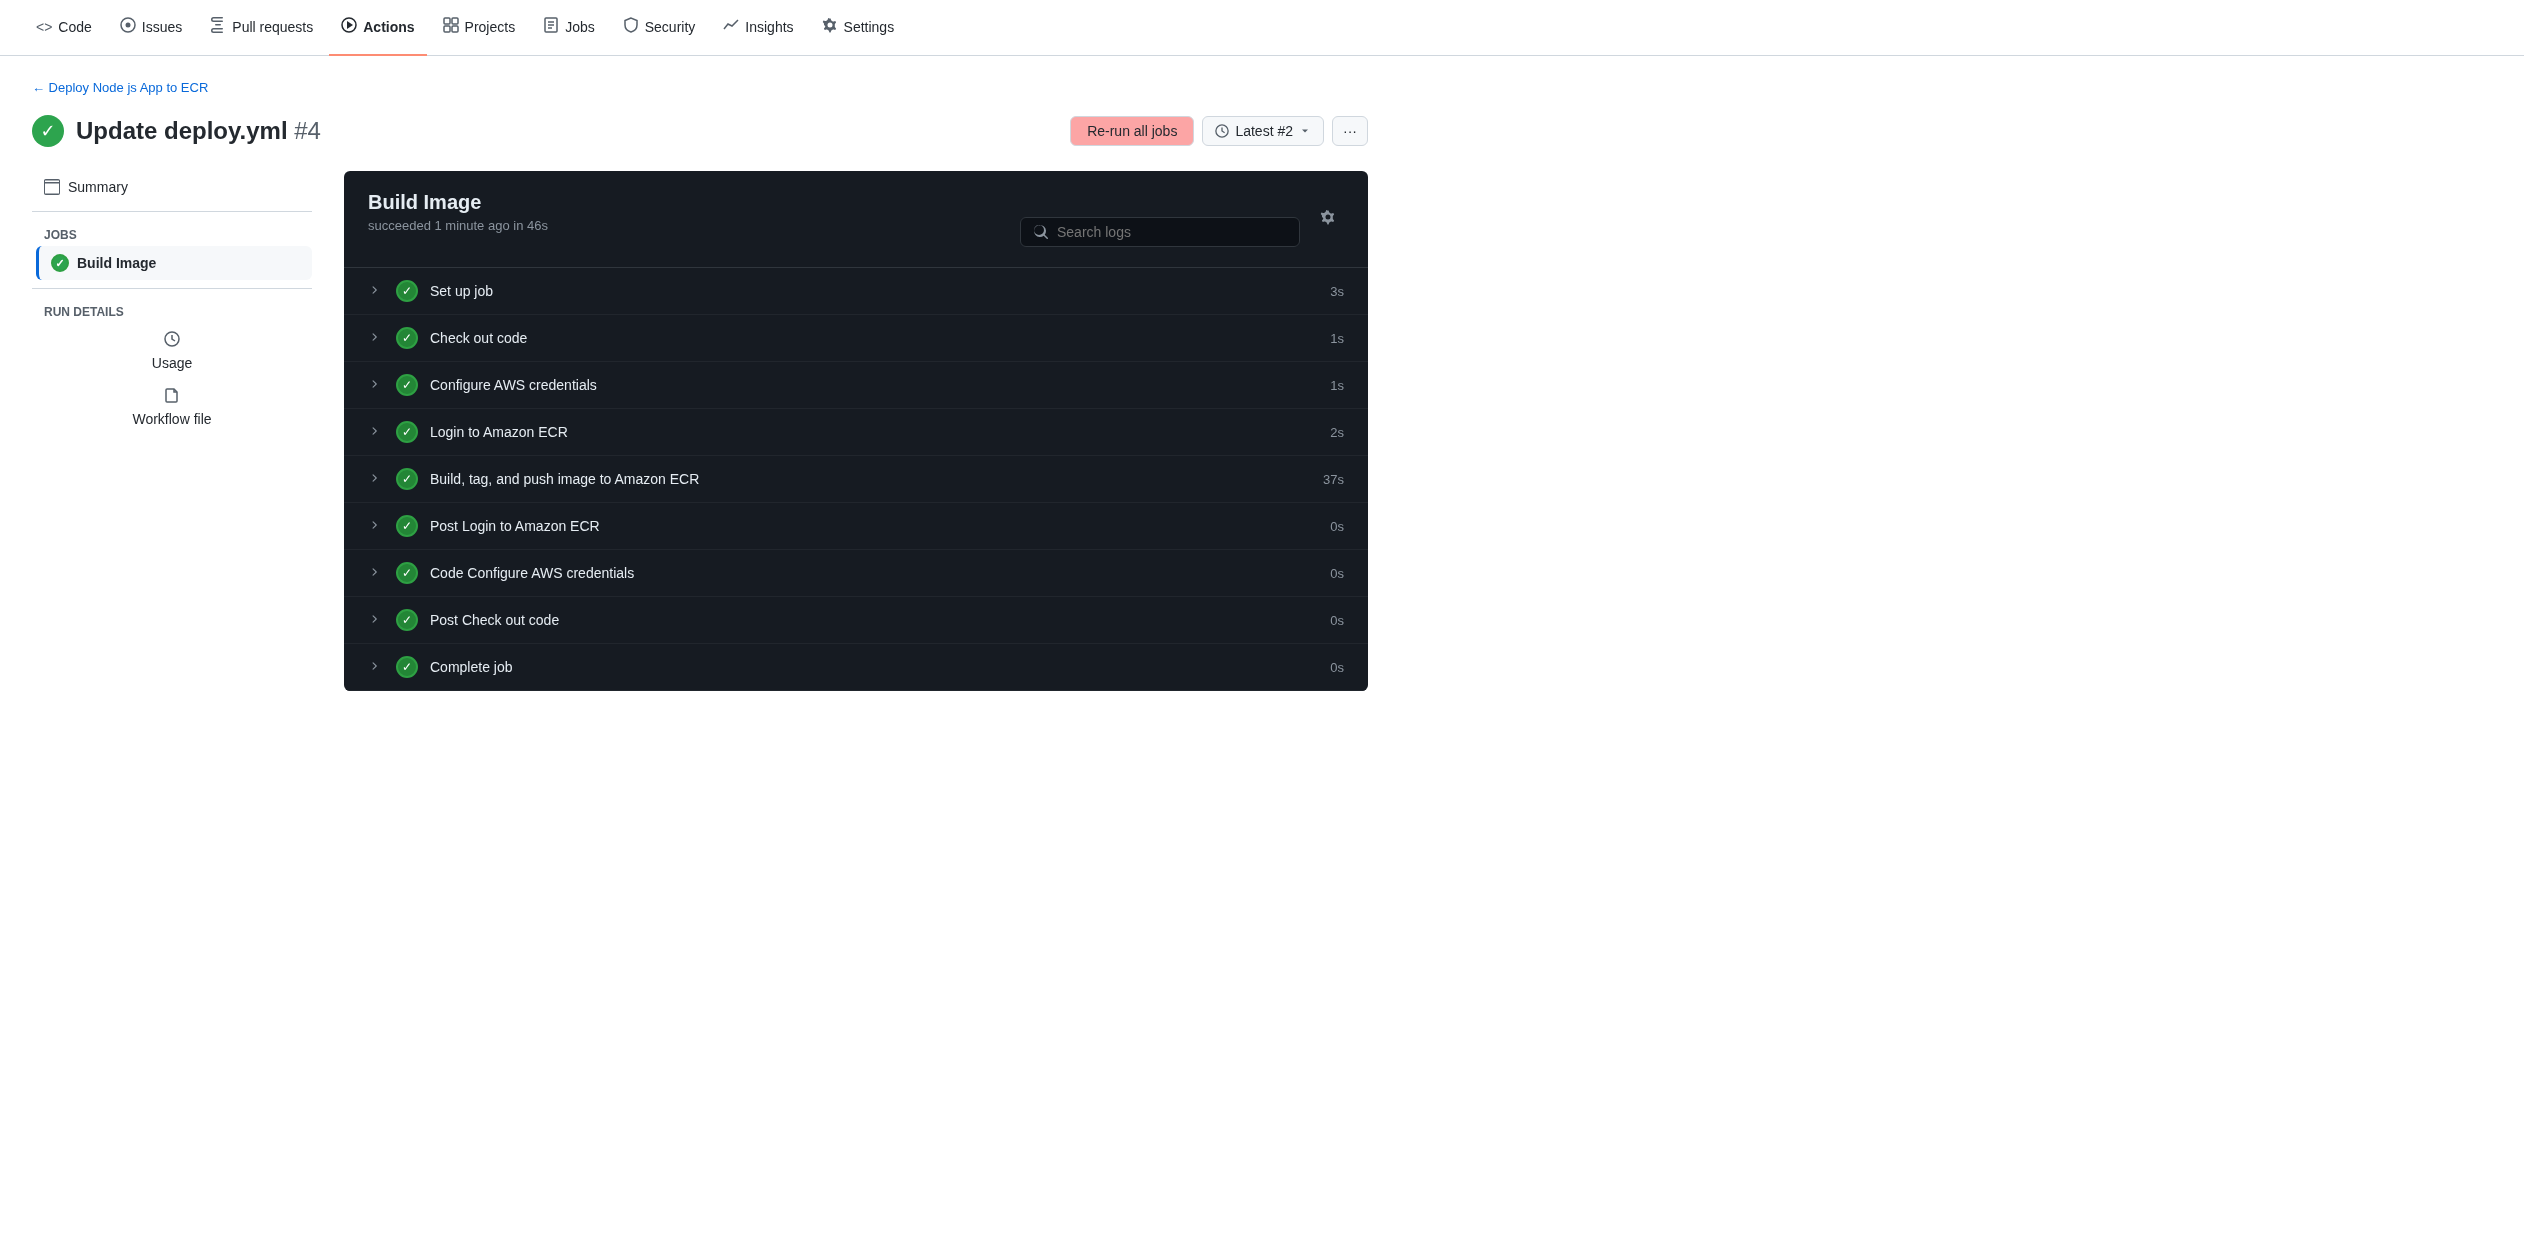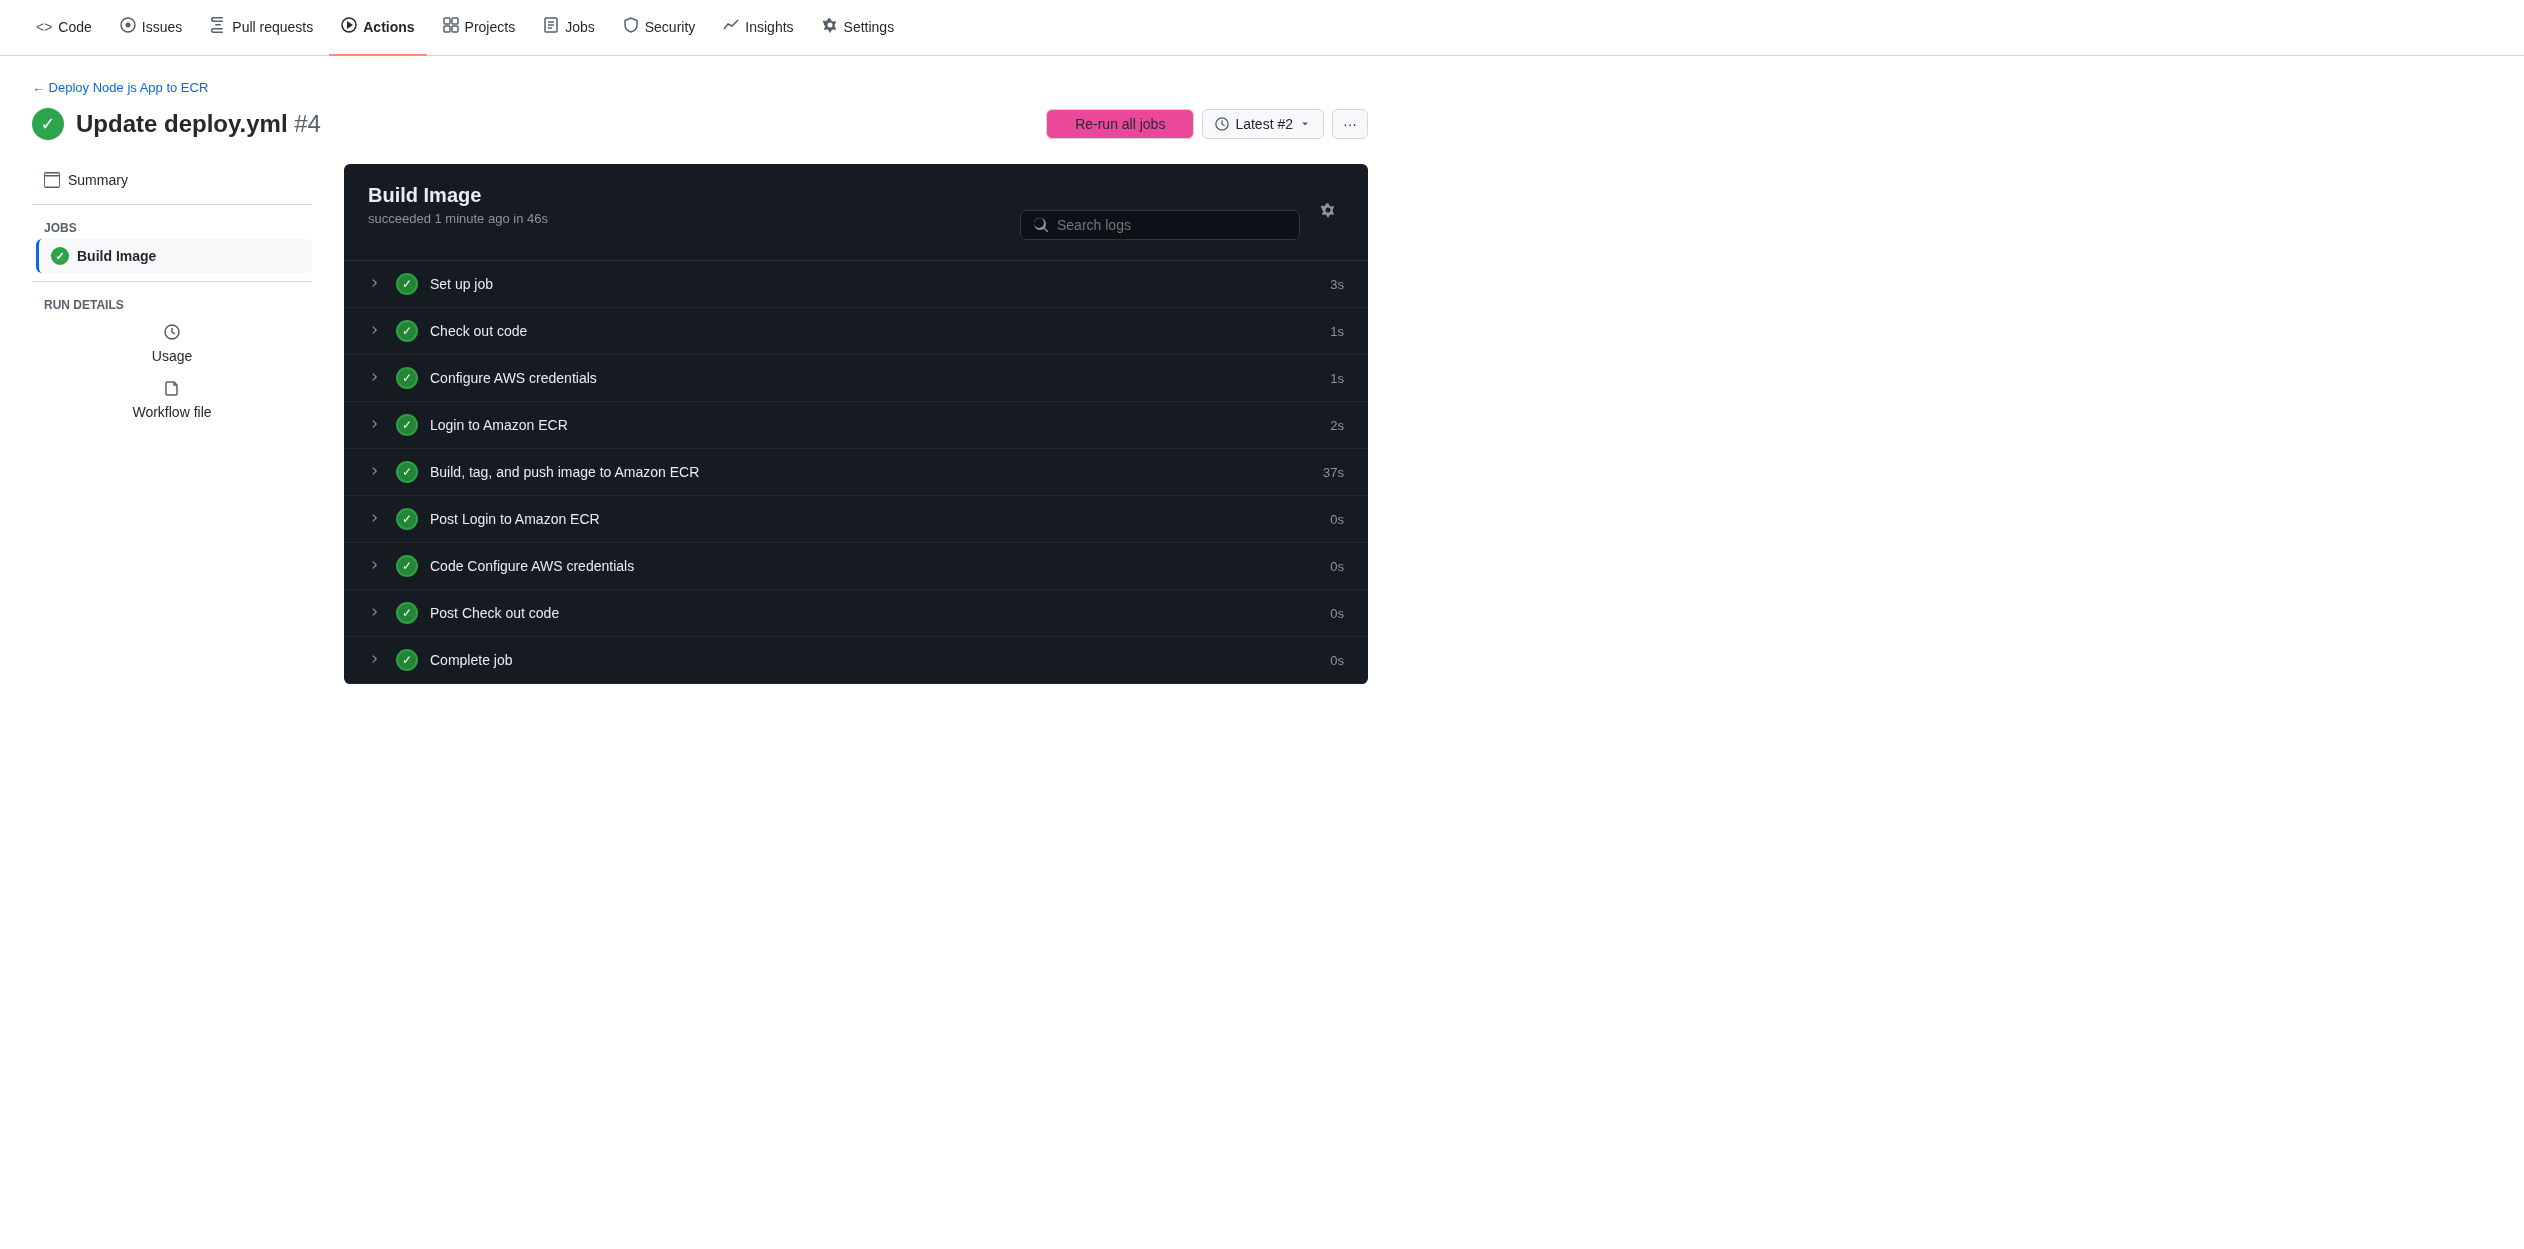--- a/index.html
+++ b/index.html
@@ -38,21 +38,21 @@
       padding: 24px 32px;
       max-width: 1400px;
     }
 
     .breadcrumb {
       display: flex;
       align-items: center;
       gap: 8px;
       font-size: 13px;
       color: #0969da;
-      margin-bottom: 13px;
+      margin-bottom: 20px;
       cursor: pointer;
     }
 
     .page-header {
       display: flex;
       align-items: center;
       justify-content: space-between;
       margin-bottom: 24px;
     }
     .page-title-area {
@@ -77,24 +77,24 @@
       font-weight: 600;
     }
     .page-title .run-number { color: #57606a; font-weight: 400; }
 
     .header-actions {
       display: flex;
       align-items: center;
       gap: 8px;
     }
     .btn {
-      padding: 6px 28px;
+      padding: 6px 16px;
       border: 1px solid #d0d7de;
       border-radius: 6px;
-      background: #ec4899;
+      background: #fca5a5;
       font-size: 14px;
       cursor: pointer;
       display: flex;
       align-items: center;
       gap: 6px;
       color: #24292f;
     }
     .btn-dropdown {
       padding: 6px 12px;
       border: 1px solid #d0d7de;

